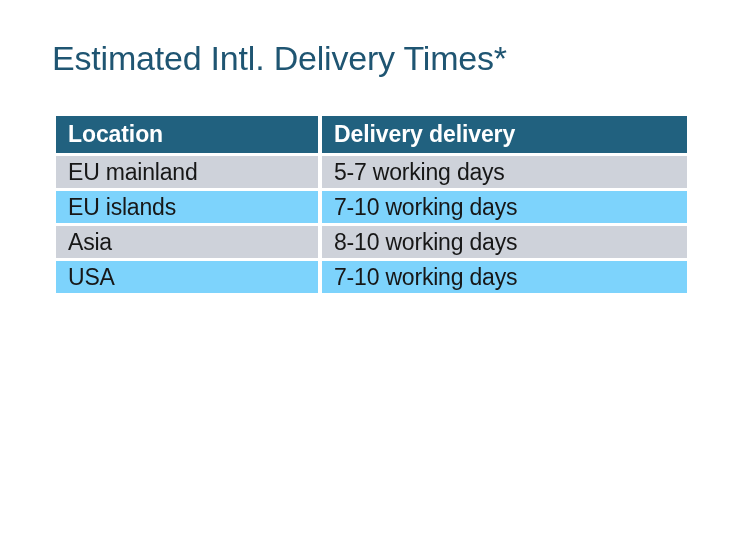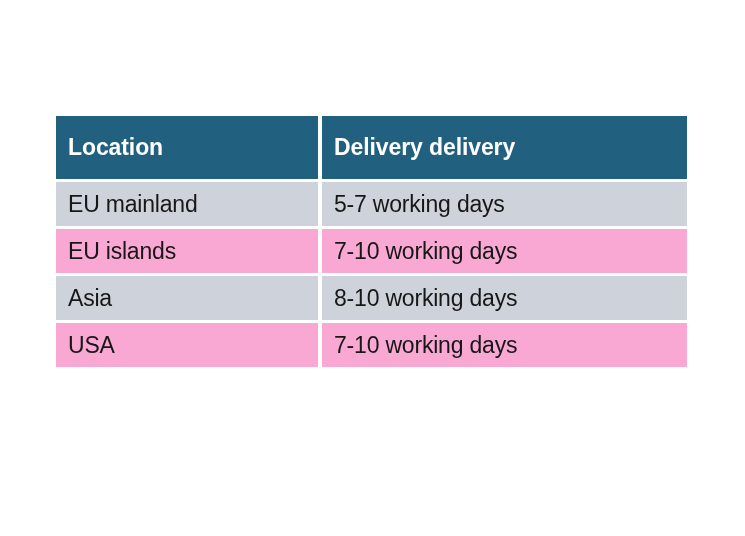--- a/index.html
+++ b/index.html
@@ -57,53 +57,54 @@
   
   .col-location { width: 262px; }
   .col-delivery { width: 365px; }
 
   .delivery-table thead th {
     background: #21617f;
     color: #ffffff;
     font-size: 23px;
     font-weight: bold;
     letter-spacing: -0.1px;
-    height: 63px;
+    height: 37px;
   }
 
   .delivery-table tbody td {
     color: #171717;
     font-size: 23px;
     font-weight: normal;
     letter-spacing: -0.2px;
-    height: 44px;
+    height: 32px;
   }
 
   .delivery-table tbody tr.row-odd td {
     background: #ced2da;
   }
   .delivery-table tbody tr.row-even td {
-    background: #f9a8d4;
+    background: #7dd3fc;
   }
 
   .footnote {
     position: absolute;
     left: 62px;
     top: 479px;
     font-size: 15px;
     line-height: 20px;
     color: #111111;
     white-space: nowrap;
   }
 </style>
 </head>
 <body>
 
 <div class="page">
 
+  <div class="page-title">Estimated Intl. Delivery Times*</div>
 
   <table class="delivery-table">
     <thead>
       <tr>
         <th class="col-location">Location</th>
         <th class="col-delivery">Delivery delivery</th>
       </tr>
     </thead>
     <tbody>
       <tr class="row-odd">

